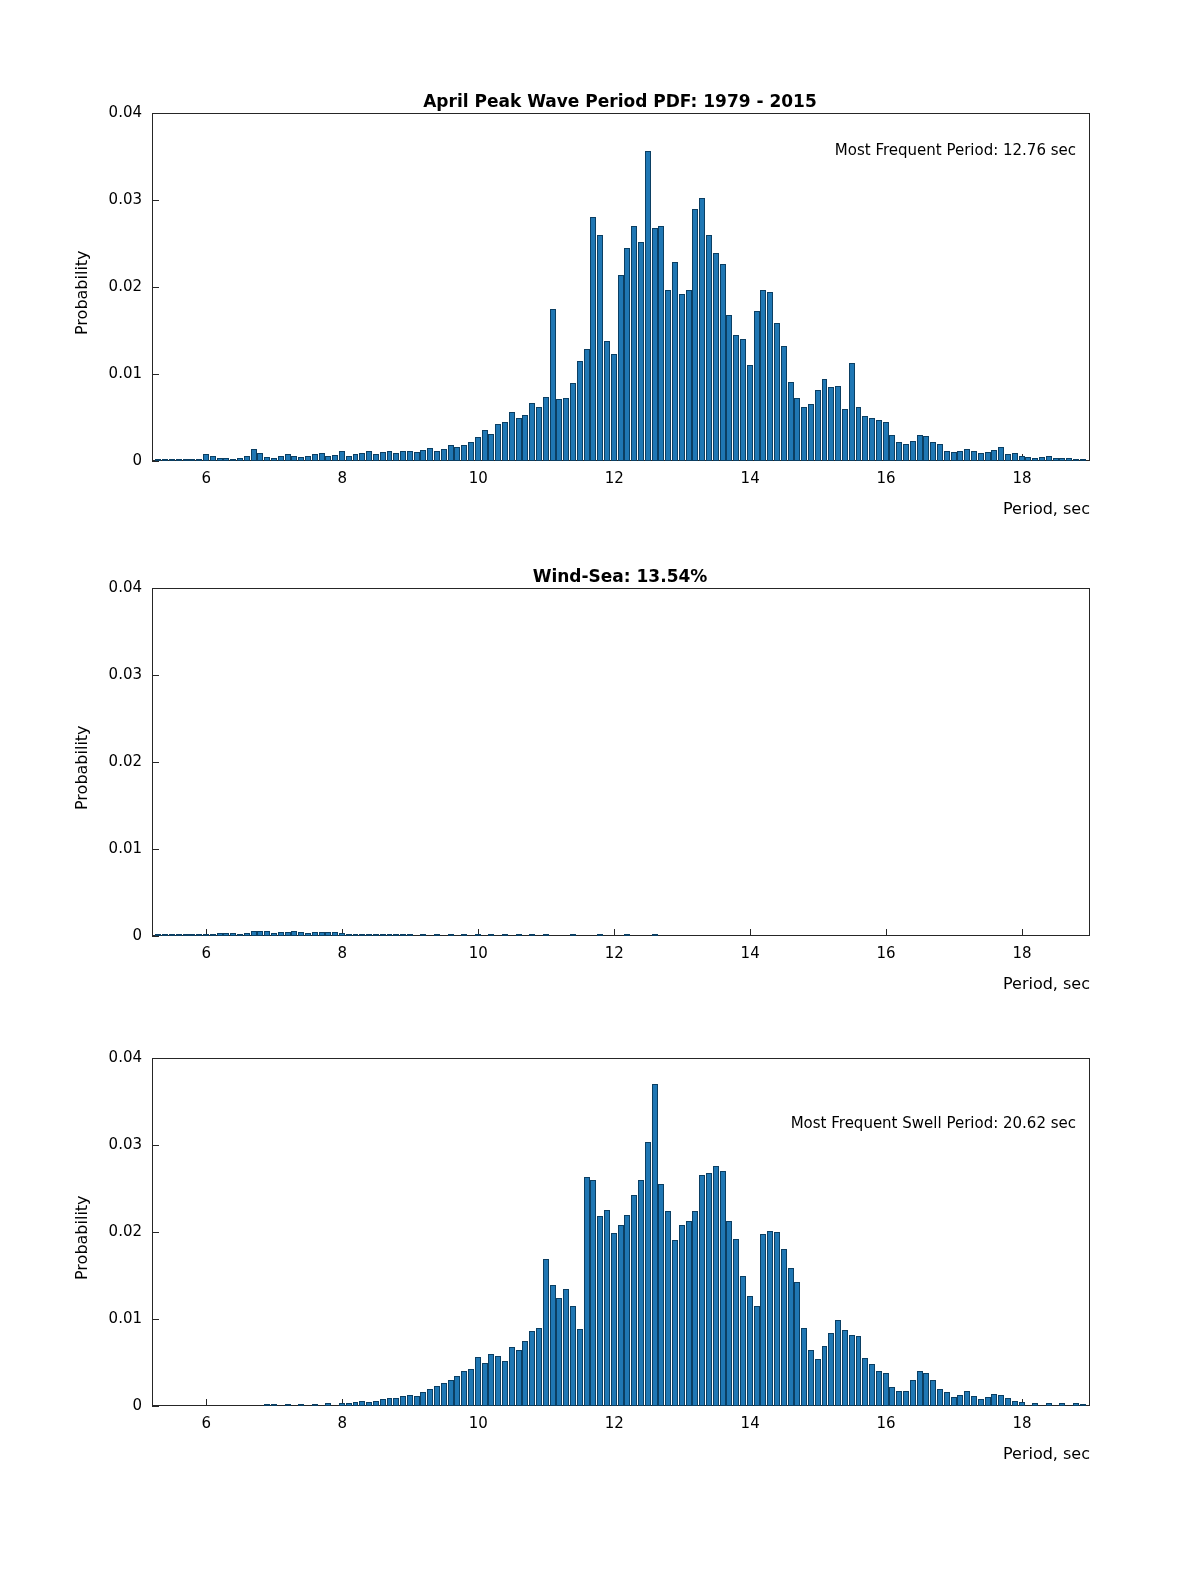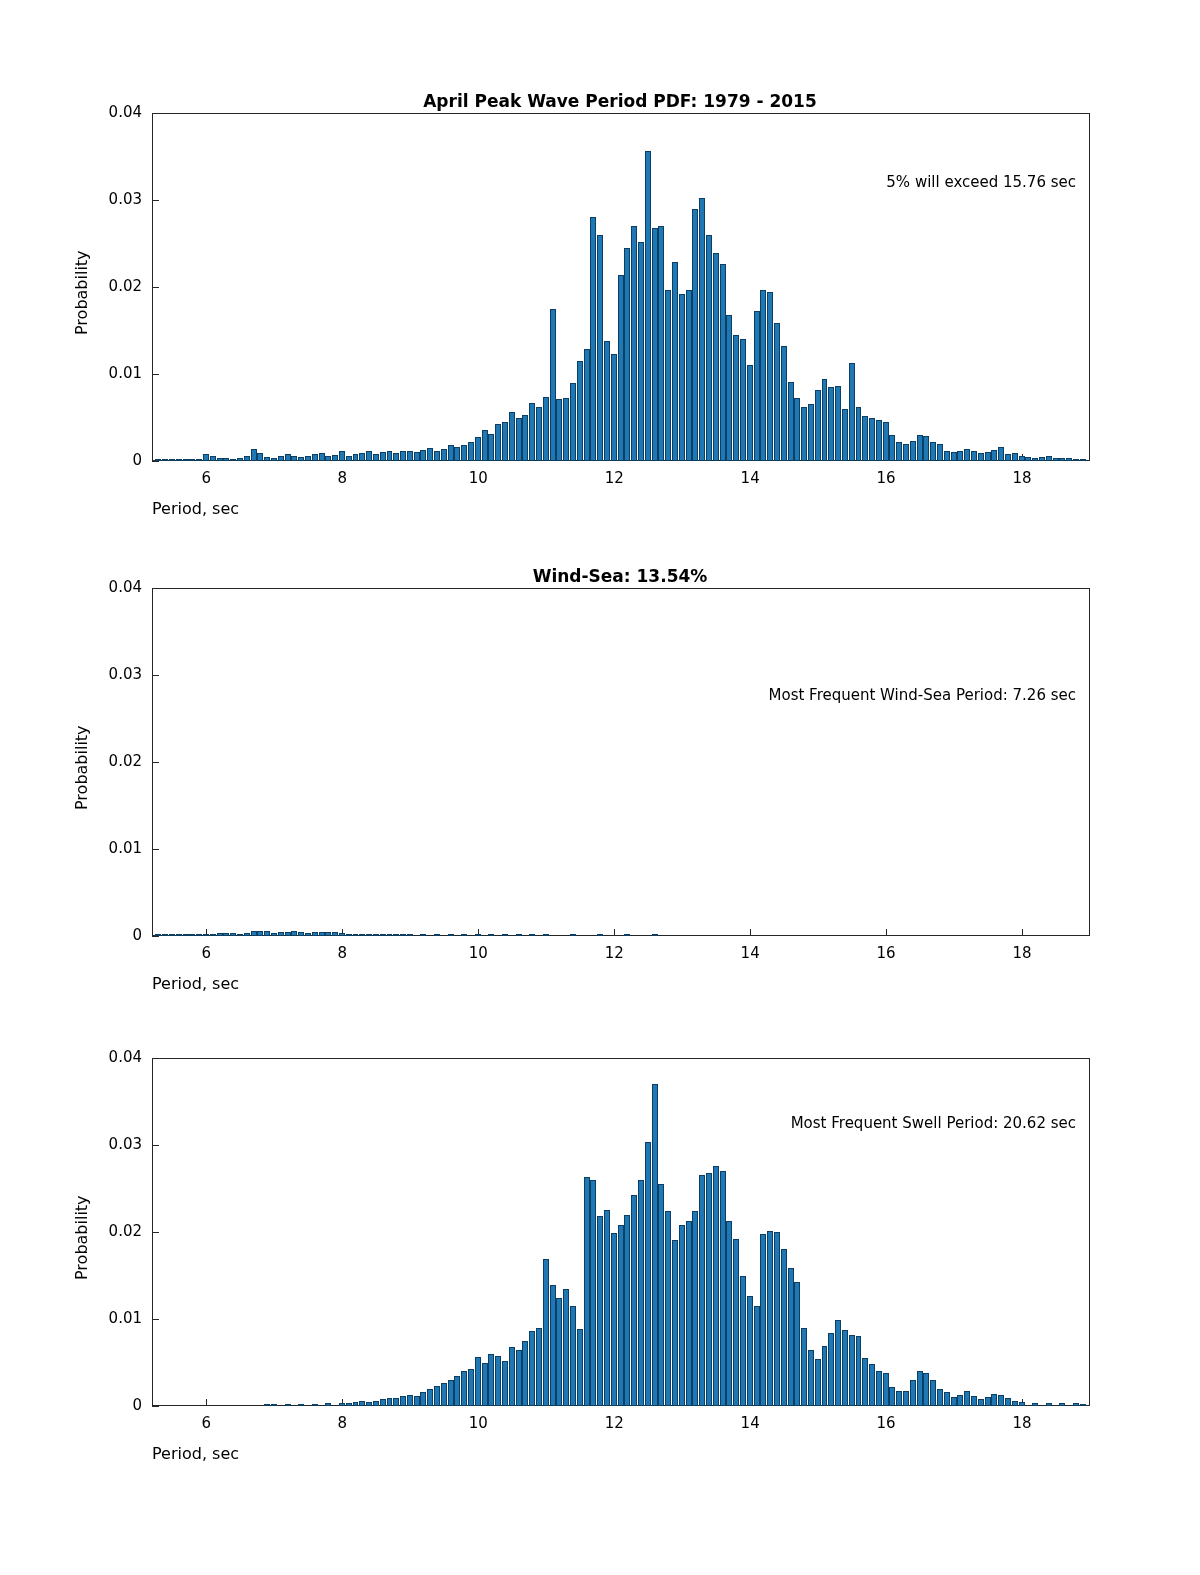--- a/index.html
+++ b/index.html
@@ -12,40 +12,40 @@
     position:absolute;left:150px;width:940px;top:6px;
   }
   .plotwrap{position:absolute;left:0;top:0;width:1200px;height:100%;}
   .axesbox{
     position:absolute;border:1px solid #262626;box-sizing:border-box;background:#fff;
   }
   .ylabel{
     position:absolute;font-size:16px;color:#000;
     transform:rotate(-90deg);transform-origin:left top;white-space:nowrap;
   }
-  .xlabel{position:absolute;font-size:16px;color:#000;text-align:left;white-space:nowrap;}
+  .xlabel{position:absolute;font-size:16px;color:#000;text-align:right;white-space:nowrap;}
   .ytick{position:absolute;font-size:15px;color:#000;text-align:right;white-space:nowrap;}
   .xtick{position:absolute;font-size:15px;color:#000;text-align:center;white-space:nowrap;}
   .tickmark{position:absolute;background:#262626;}
   .annot{position:absolute;font-size:15px;color:#000;text-align:right;white-space:nowrap;}
   .bars{position:absolute;left:0;top:0;width:100%;height:100%;overflow:hidden;}
   .bar{position:absolute;bottom:0;background:#1f77b4;border:0.6px solid #0b3f63;box-sizing:border-box;}
 </style>
 </head>
 <body>
 
 <div class="page">
 
   <div class="panel p1" style="position:absolute;left:0;top:85px;">
     <div class="title">April Peak Wave Period PDF: 1979 - 2015</div>
     <div class="plotwrap">
       <div class="axesbox" id="ax0" style="left: 152px; top: 28px; width: 938px; height: 348px;"></div>
       <div class="ylabel" style="left: 72px; top: 250px;">Probability</div>
       <div class="xlabel" style="left: 152px; width: 938px; top: 414px;">Period, sec</div>
-      <div class="annot" style="left: 152px; width: 924px; top: 88px;">5% will exceed 15.76 sec</div>
+      <div class="annot" style="left: 152px; width: 924px; top: 56px;">Most Frequent Period: 12.76 sec</div>
     <div class="ytick" style="left: 54px; width: 88px; top: 18px;">0.04</div>
         <div class="tickmark" style="left: 152px; top: 28px; width: 7px; height: 1px;"></div>
         <div class="ytick" style="left: 54px; width: 88px; top: 105px;">0.03</div>
         <div class="tickmark" style="left: 152px; top: 115px; width: 7px; height: 1px;"></div>
         <div class="ytick" style="left: 54px; width: 88px; top: 192px;">0.02</div>
         <div class="tickmark" style="left: 152px; top: 202px; width: 7px; height: 1px;"></div>
         <div class="ytick" style="left: 54px; width: 88px; top: 279px;">0.01</div>
         <div class="tickmark" style="left: 152px; top: 289px; width: 7px; height: 1px;"></div>
         <div class="ytick" style="left: 54px; width: 88px; top: 366px;">0</div>
         <div class="tickmark" style="left: 152px; top: 376px; width: 7px; height: 1px;"></div>
@@ -204,21 +204,20 @@
         </div>
       </div>
   </div>
 
   <div class="panel" style="position:absolute;left:0;top:560px;">
     <div class="title">Wind-Sea: 13.54%</div>
     <div class="plotwrap">
       <div class="axesbox" id="ax1" style="left: 152px; top: 28px; width: 938px; height: 348px;"></div>
       <div class="ylabel" style="left: 72px; top: 250px;">Probability</div>
       <div class="xlabel" style="left: 152px; width: 938px; top: 414px;">Period, sec</div>
-      <div class="annot" style="left: 152px; width: 924px; top: 126px;">Most Frequent Wind-Sea Period: 7.26 sec</div>
     <div class="ytick" style="left: 54px; width: 88px; top: 18px;">0.04</div>
         <div class="tickmark" style="left: 152px; top: 28px; width: 7px; height: 1px;"></div>
         <div class="ytick" style="left: 54px; width: 88px; top: 105px;">0.03</div>
         <div class="tickmark" style="left: 152px; top: 115px; width: 7px; height: 1px;"></div>
         <div class="ytick" style="left: 54px; width: 88px; top: 192px;">0.02</div>
         <div class="tickmark" style="left: 152px; top: 202px; width: 7px; height: 1px;"></div>
         <div class="ytick" style="left: 54px; width: 88px; top: 279px;">0.01</div>
         <div class="tickmark" style="left: 152px; top: 289px; width: 7px; height: 1px;"></div>
         <div class="ytick" style="left: 54px; width: 88px; top: 366px;">0</div>
         <div class="tickmark" style="left: 152px; top: 376px; width: 7px; height: 1px;"></div>

